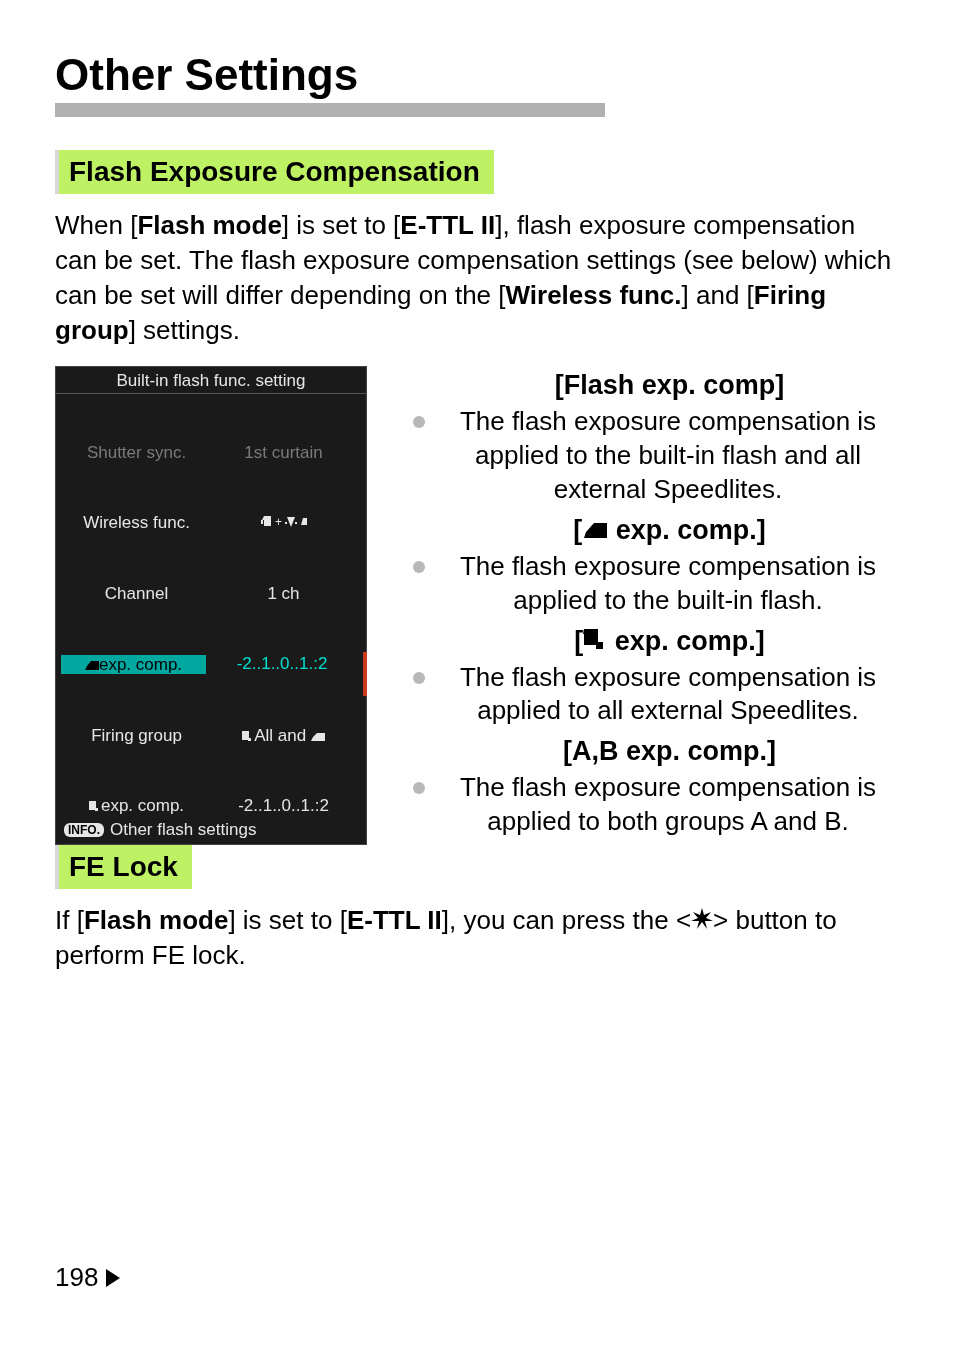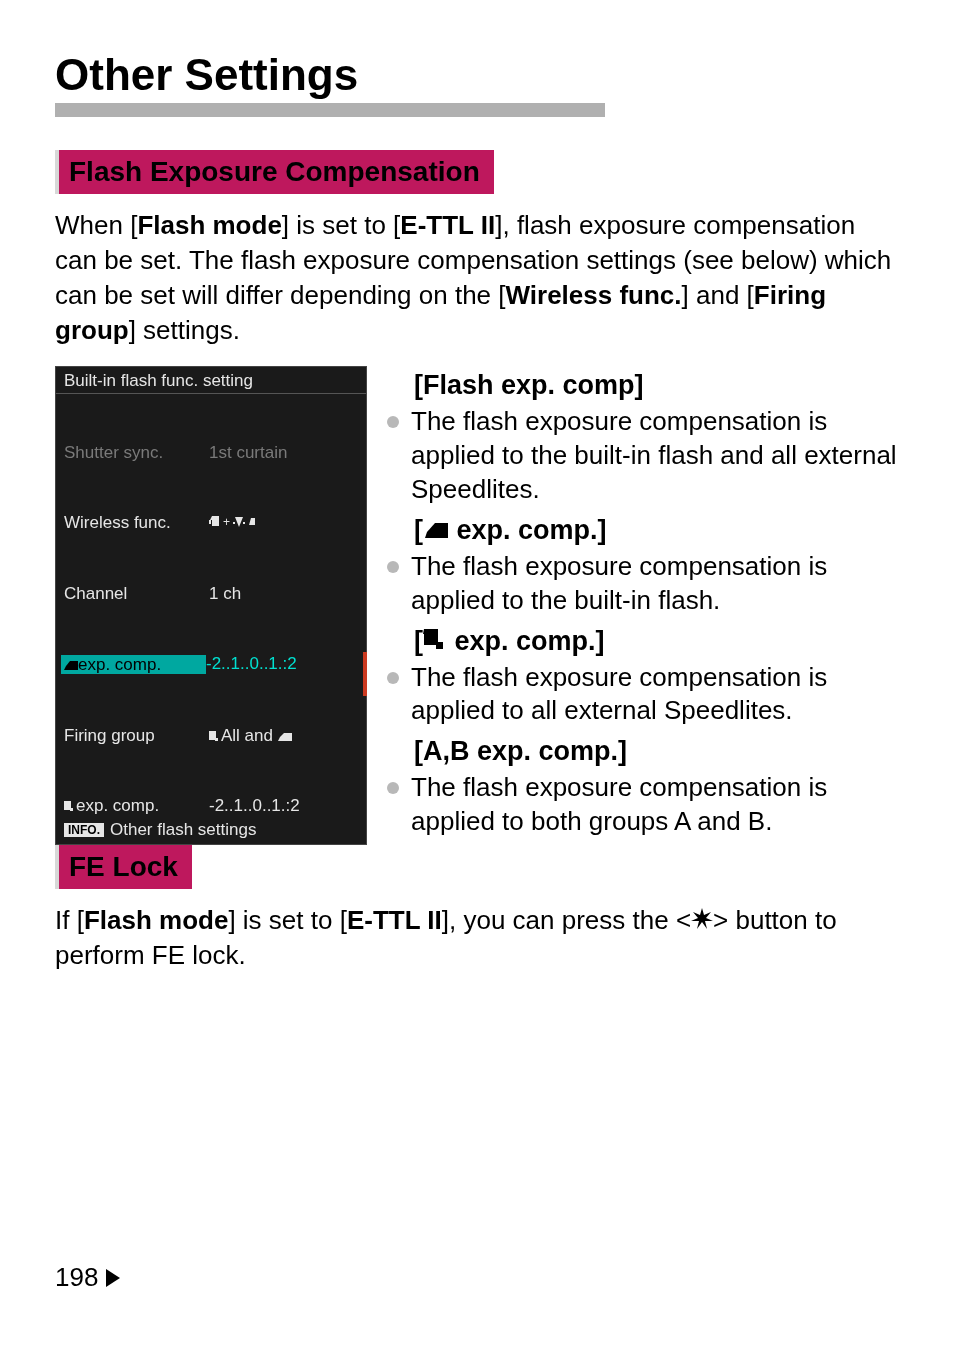--- a/index.html
+++ b/index.html
@@ -28,36 +28,37 @@
     }
     .title-rule {
       display: inline-block;
       width: 550px;
       height: 14px;
       background: #b0b0b0;
       vertical-align: middle;
     }
     .section-header {
       display: inline-block;
-      background: #be185d;
+      background: #bef264;
       font-size: 28px;
       font-weight: bold;
       padding: 6px 14px 6px 10px;
       margin-bottom: 14px;
       border-left: 4px solid #d8d8d8;
     }
     .body-text {
       font-size: 26px;
       line-height: 1.35;
       margin-bottom: 18px;
     }
     .two-col {
       display: flex;
-      gap: 16px;
+      gap: 42px;
       align-items: flex-start;
+      text-align: center;
     }
     .lcd-panel {
       width: 312px;
       background: #1a1a1a;
       color: #e6e6e6;
       font-size: 17px;
       line-height: 1.0;
       border: 1px solid #444;
       flex-shrink: 0;
     }
@@ -88,21 +89,21 @@
       display: flex;
       align-items: center;
       gap: 6px;
     }
     .info-badge {
       background: #e6e6e6;
       color: #000;
       font-weight: bold;
       font-size: 12px;
       padding: 1px 4px;
-      border-radius: 0;
+      border-radius: 6px;
     }
     .lcd-bar-right {
       width: 4px;
       background: #cc3a20;
       height: 44px;
       position: absolute;
       right: -1px;
     }
     .lcd-wrap { position: relative; }
     .right-col {

